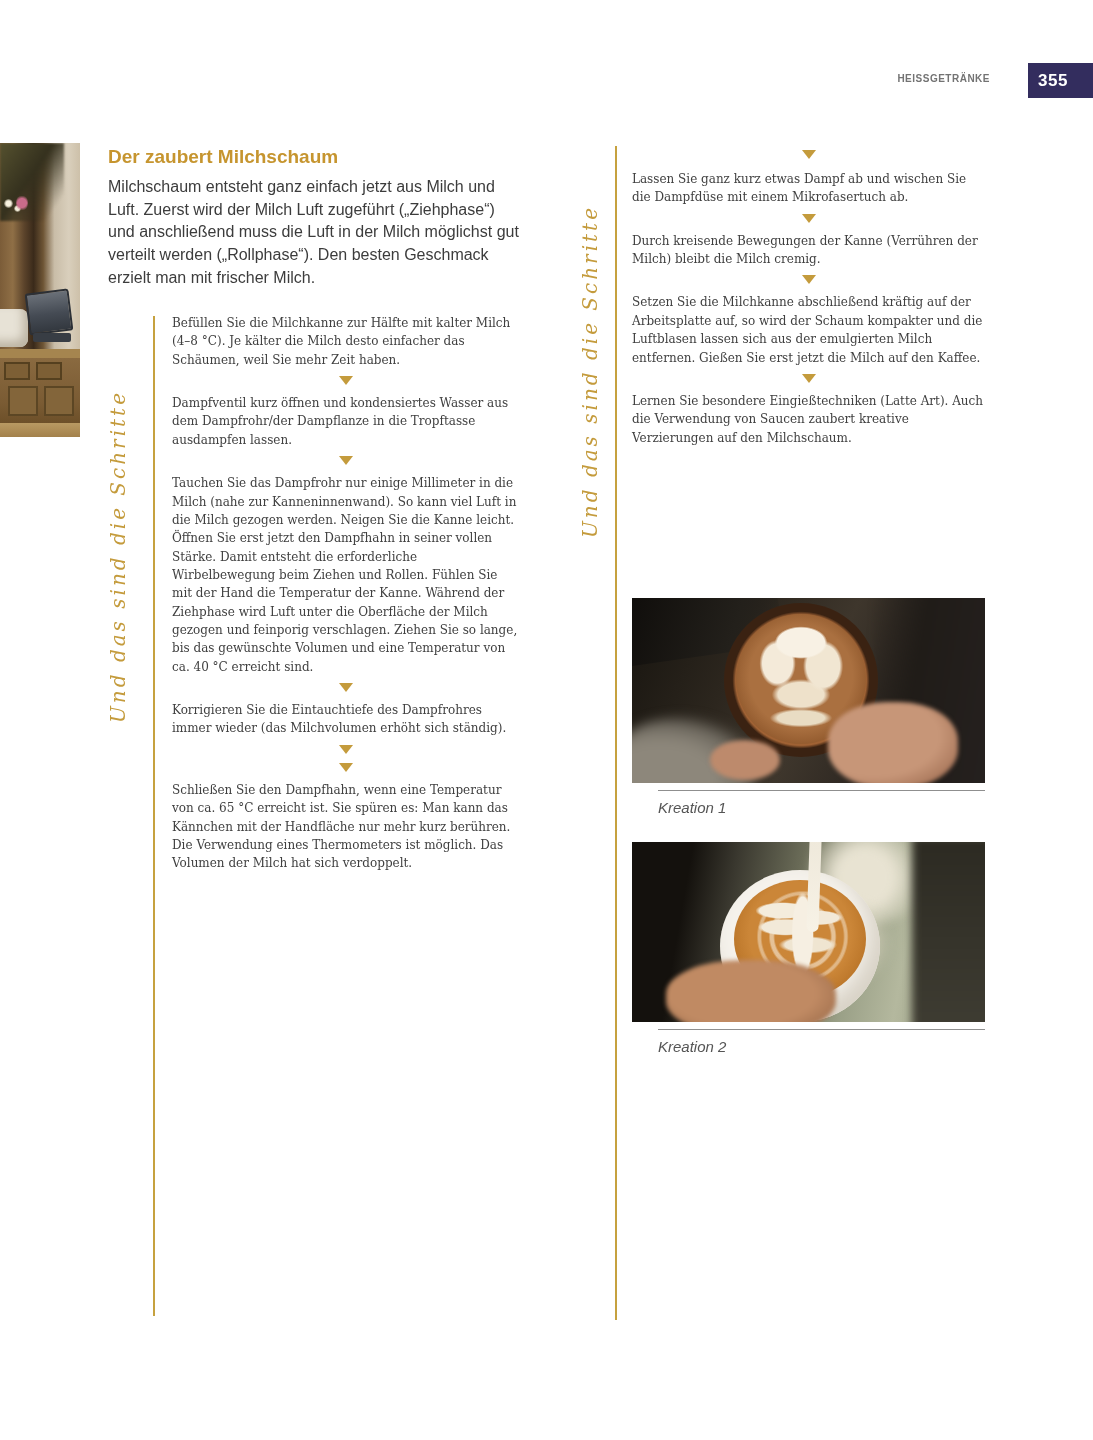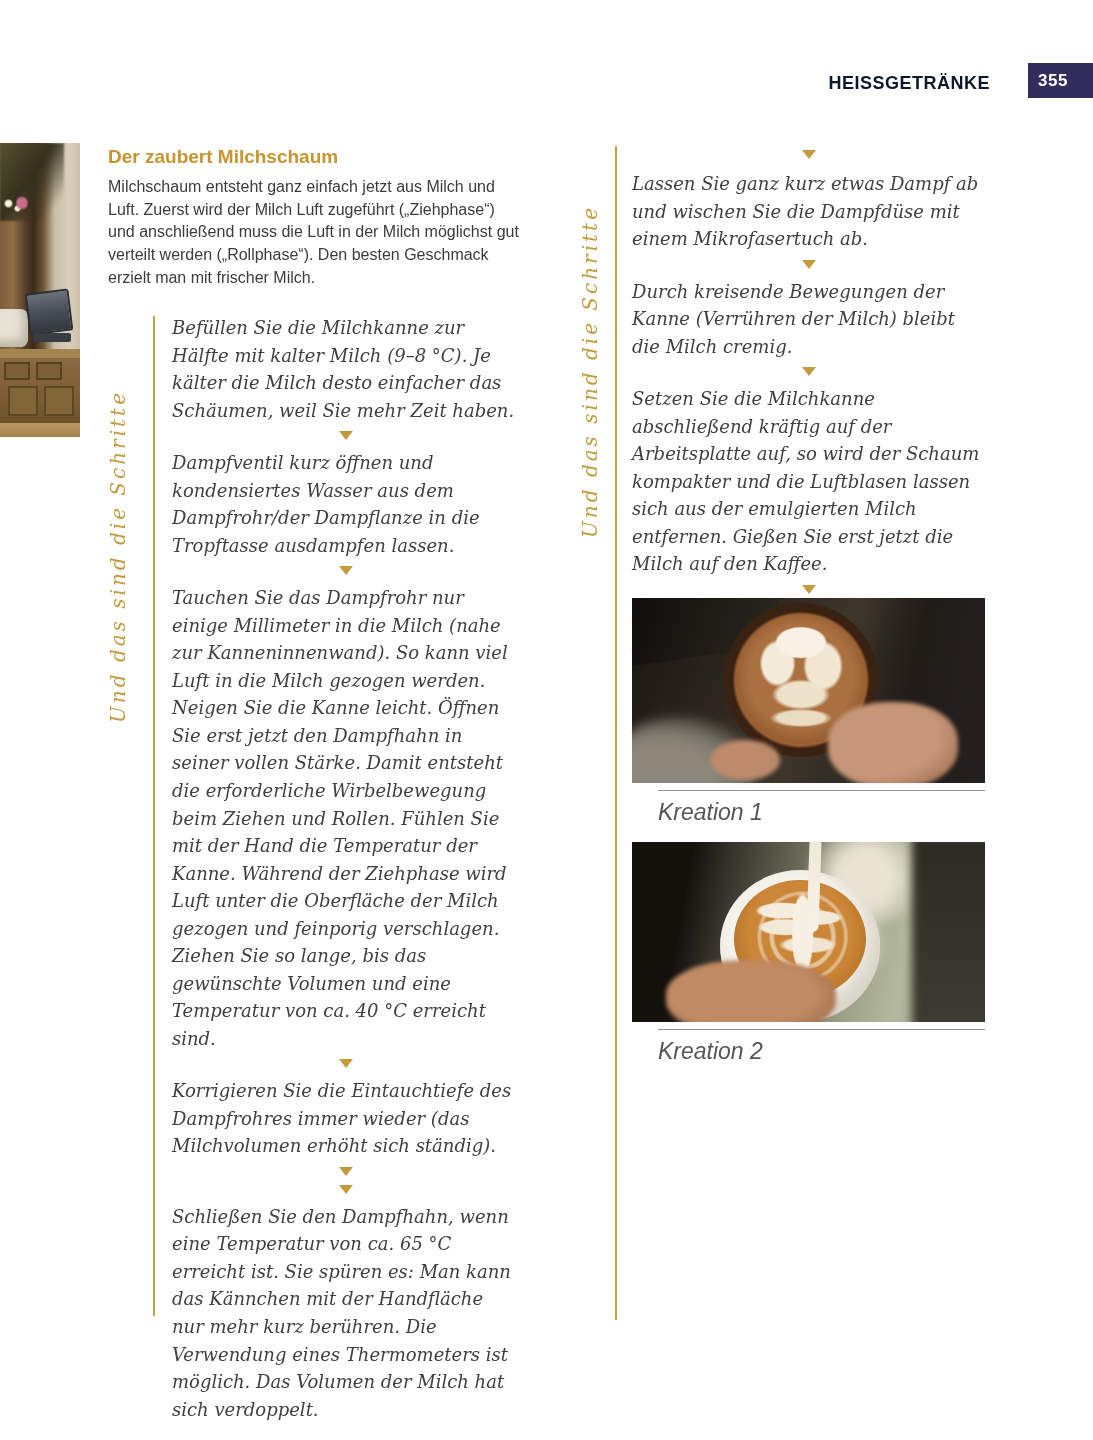--- a/index.html
+++ b/index.html
@@ -1,21 +1,21 @@
 <!DOCTYPE html>
 <html lang="de"><head>
 <meta charset="utf-8">
 <style>
   html,body{margin:0;padding:0;background:#ffffff;}
   .page{position:relative;width:1093px;height:1440px;background:#ffffff;overflow:hidden;
         font-family:"Liberation Sans",sans-serif;}
 
   
-  .running-head{position:absolute;top:73px;right:103px;color:#0f172a;
-        font-size:18px;font-weight:bold;letter-spacing:.5px;}
+  .running-head{position:absolute;top:73px;right:103px;color:#737373;
+        font-size:10px;font-weight:bold;letter-spacing:.5px;}
   .page-num-box{position:absolute;top:63px;left:1028px;width:65px;height:35px;
         background:#332d5e;display:flex;align-items:center;padding-left:10px;box-sizing:border-box;}
   .page-num-box span{color:#ffffff;font-size:17px;font-weight:bold;letter-spacing:.5px;}
 
   
   .side-photo{position:absolute;left:0;top:143px;width:80px;height:294px;overflow:hidden;
         background:linear-gradient(90deg,#7b5c38 0%,#8f6f46 16%,#5c442b 30%,#3a2a1a 42%,#6e5535 54%,#c9bda8 68%,#d9cfbc 86%,#cdc0a9 100%);}
   .sp-top{position:absolute;left:0;top:0;width:64px;height:78px;
         background:linear-gradient(125deg,#55512f 0%,#35311e 45%,rgba(46,44,28,0) 85%);filter:blur(1px);}
   .sp-flower{position:absolute;left:16px;top:52px;width:12px;height:16px;border-radius:50%;
@@ -51,35 +51,35 @@
         color:#c49b3c;font-family:"DejaVu Serif",serif;font-style:italic;
         font-size:20px;letter-spacing:3px;white-space:nowrap;}
   .rail-left{left:106px;top:315px;height:408px;}
   .rail-right{left:578px;top:146px;height:392px;}
   .gold-rule{position:absolute;width:2px;background:#c6a13f;}
   .rule-left{left:153px;top:316px;height:1000px;}
   .rule-right{left:615px;top:146px;height:1174px;}
 
   
   .steps{position:absolute;color:#404040;font-family:"DejaVu Serif",serif;
-        font-size:18px;line-height:1.53;font-style:italic;}
+        font-size:12px;line-height:1.53;}
   .steps p{margin:0;}
   .steps-left{left:172px;top:314px;width:348px;}
   .steps-right{left:632px;top:148px;width:353px;}
   .tri{width:0;height:0;border-left:7px solid transparent;border-right:7px solid transparent;
         border-top:9px solid #c49b3c;margin:7px auto 9px auto;}
   .tri-first{margin:2px auto 11px auto;}
 
   
   .fig{position:absolute;left:632px;width:353px;}
   .fig-1{top:598px;} .fig-2{top:842px;} .fig-3{top:1080px;}
   .photo{position:relative;width:353px;overflow:hidden;}
   .photo-1{height:185px;} .photo-2{height:180px;} .photo-3{height:178px;}
   .caption-rule{width:327px;height:1px;background:#8f8f8f;margin:7px 0 0 26px;}
-  .fig figcaption{margin:8px 0 0 26px;color:#555555;font-size:23px;font-style:italic;}
+  .fig figcaption{margin:8px 0 0 26px;color:#555555;font-size:15px;font-style:italic;}
 
   
   .p1-bg{position:absolute;inset:0;
         background:linear-gradient(115deg,#17140f 0%,#2c261e 30%,#3e362c 52%,#2b2520 74%,#1f1b18 100%);}
   .p1-machine{position:absolute;left:-12px;top:-14px;width:160px;height:72px;
         background:linear-gradient(115deg,#0d0b09,#23201b 70%,rgba(35,32,27,0));transform:rotate(-8deg);}
   .p1-counter{position:absolute;left:-24px;bottom:-34px;width:150px;height:100px;border-radius:50%;
         background:radial-gradient(ellipse at 35% 60%,#8d877b 0 40%,#6f6a60 62%,rgba(111,106,96,0) 78%);filter:blur(6px);}
   .p1-arm{position:absolute;right:-18px;top:-8px;width:130px;height:210px;
         background:linear-gradient(100deg,rgba(30,27,24,0) 0%,#201c18 35%,#262120 100%);filter:blur(3px);}
@@ -173,21 +173,21 @@
 
   <h1 class="article-title">Der zaubert Milchschaum</h1>
   <p class="article-intro">Milchschaum entsteht ganz einfach jetzt aus Milch und Luft. Zuerst wird der Milch Luft zugeführt („Ziehphase“) und anschließend muss die Luft in der Milch möglichst gut verteilt werden („Rollphase“). Den besten Geschmack erzielt man mit frischer Milch.</p>
 
   <div class="rail rail-left">
     <span>Und das sind die Schritte</span>
   </div>
   <div class="gold-rule rule-left"></div>
 
   <section class="steps steps-left">
-    <p>Befüllen Sie die Milchkanne zur Hälfte mit kalter Milch (9–8 °C). Je kälter die Milch desto einfacher das Schäumen, weil Sie mehr Zeit haben.</p>
+    <p>Befüllen Sie die Milchkanne zur Hälfte mit kalter Milch (4–8 °C). Je kälter die Milch desto einfacher das Schäumen, weil Sie mehr Zeit haben.</p>
     <div class="tri"></div>
     <p>Dampfventil kurz öffnen und kondensiertes Wasser aus dem Dampfrohr/der Dampflanze in die Tropftasse ausdampfen lassen.</p>
     <div class="tri"></div>
     <p>Tauchen Sie das Dampfrohr nur einige Millimeter in die Milch (nahe zur Kanneninnenwand). So kann viel Luft in die Milch gezogen werden. Neigen Sie die Kanne leicht. Öffnen Sie erst jetzt den Dampfhahn in seiner vollen Stärke. Damit entsteht die erforderliche Wirbelbewegung beim Ziehen und Rollen. Fühlen Sie mit der Hand die Temperatur der Kanne. Während der Ziehphase wird Luft unter die Oberfläche der Milch gezogen und feinporig verschlagen. Ziehen Sie so lange, bis das gewünschte Volumen und eine Temperatur von ca. 40 °C erreicht sind.</p>
     <div class="tri"></div>
     <p>Korrigieren Sie die Eintauchtiefe des Dampfrohres immer wieder (das Milchvolumen erhöht sich ständig).</p>
     <div class="tri"></div>
     <div class="tri"></div>
     <p>Schließen Sie den Dampfhahn, wenn eine Temperatur von ca. 65 °C erreicht ist. Sie spüren es: Man kann das Kännchen mit der Handfläche nur mehr kurz berühren. Die Verwendung eines Thermometers ist möglich. Das Volumen der Milch hat sich verdoppelt.</p>
   </section>

